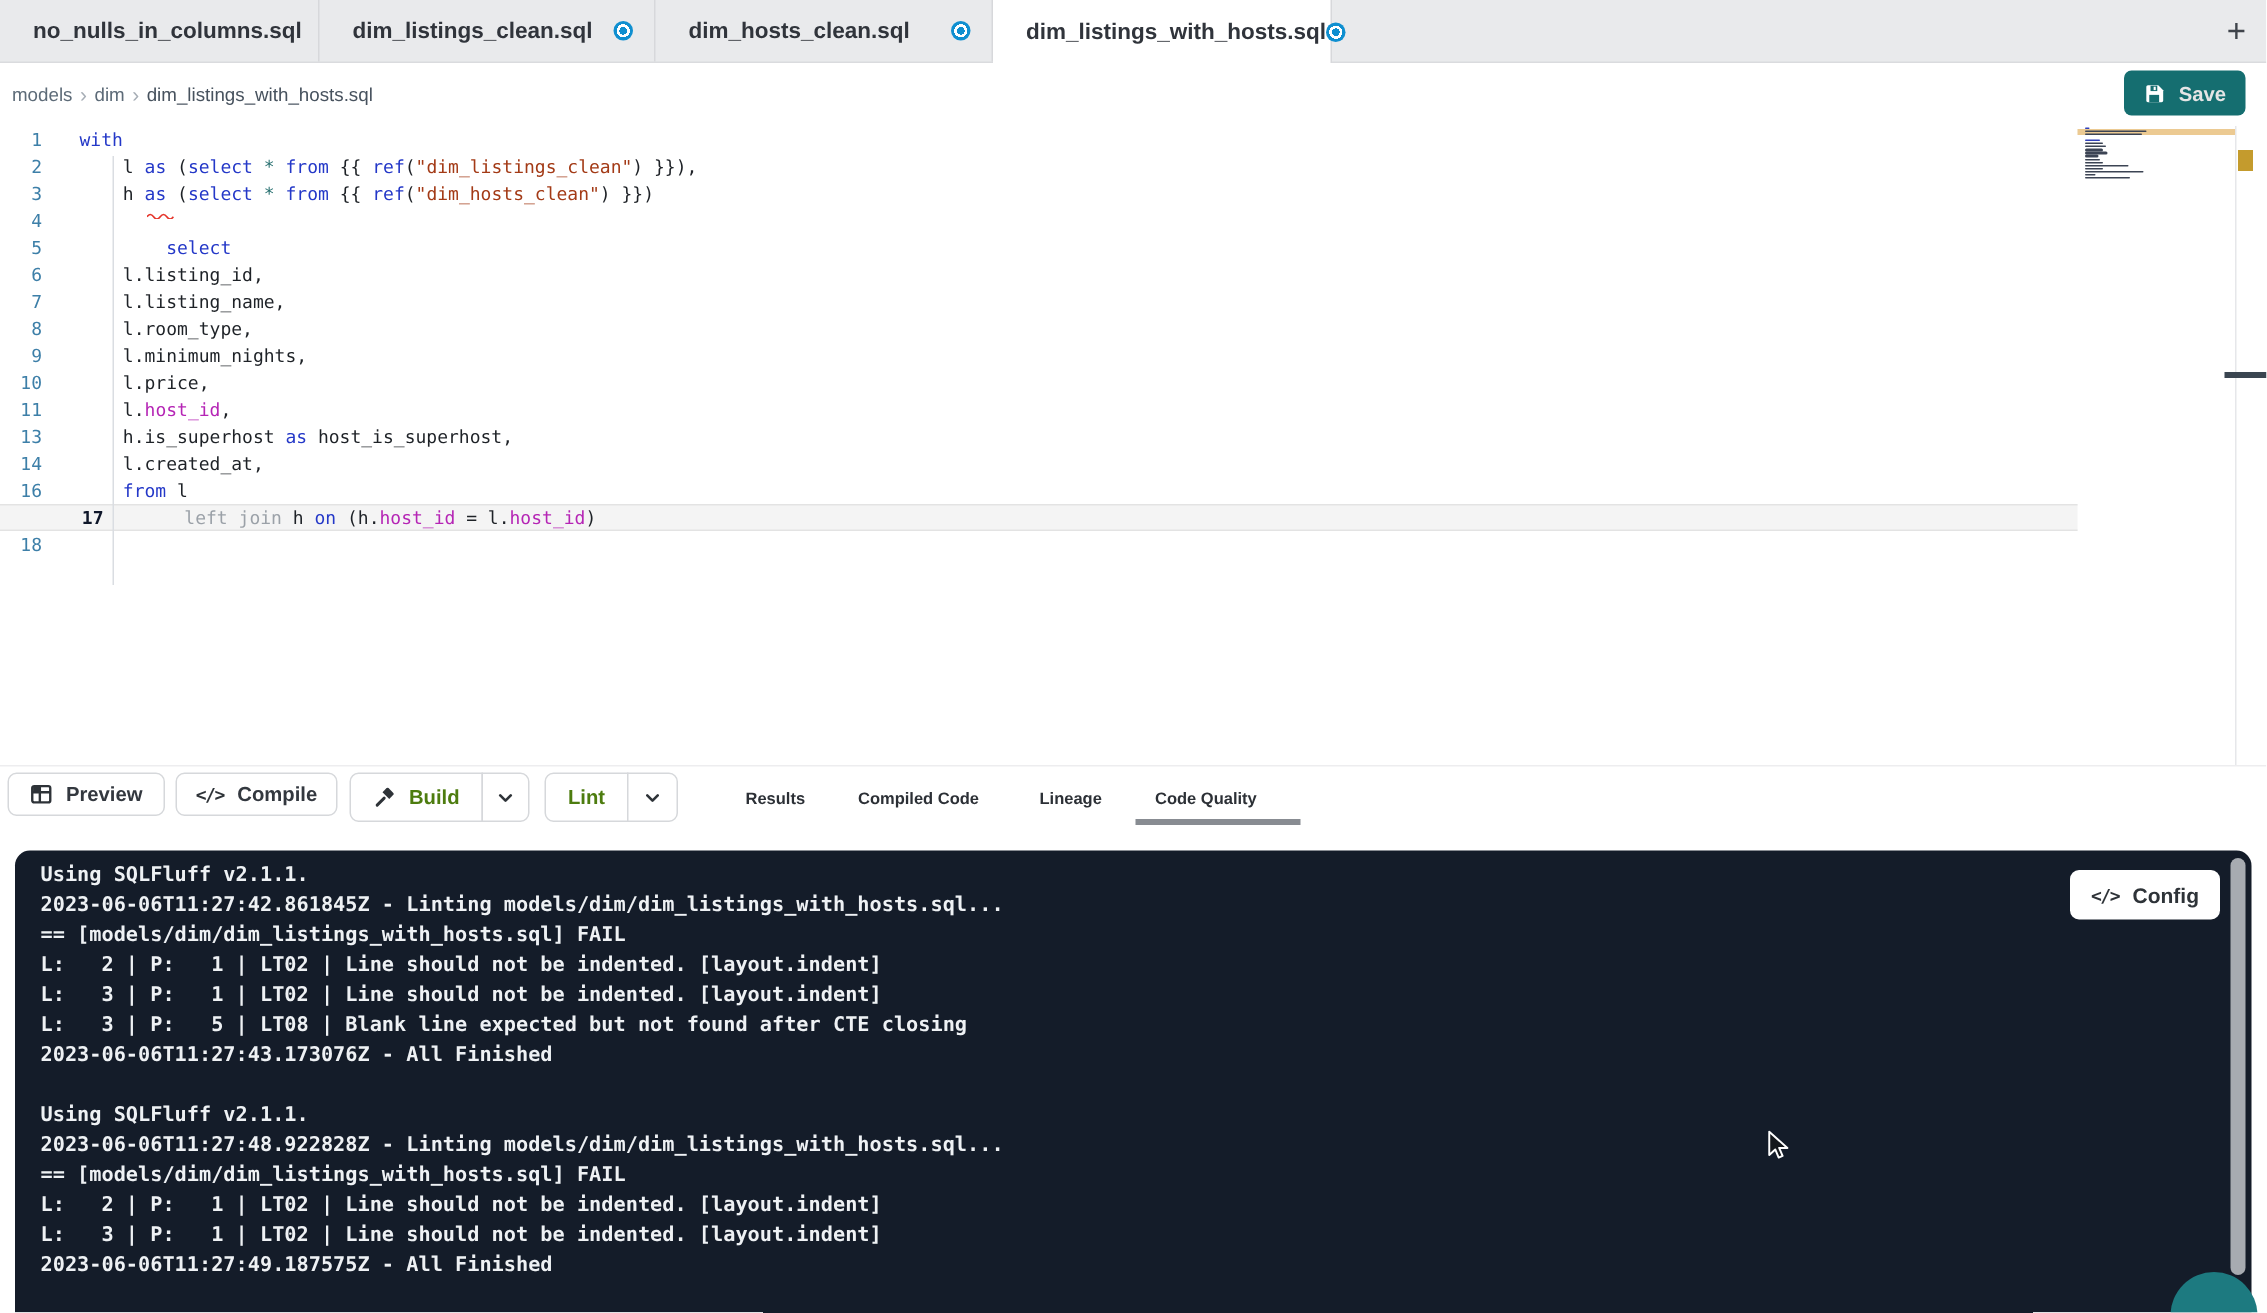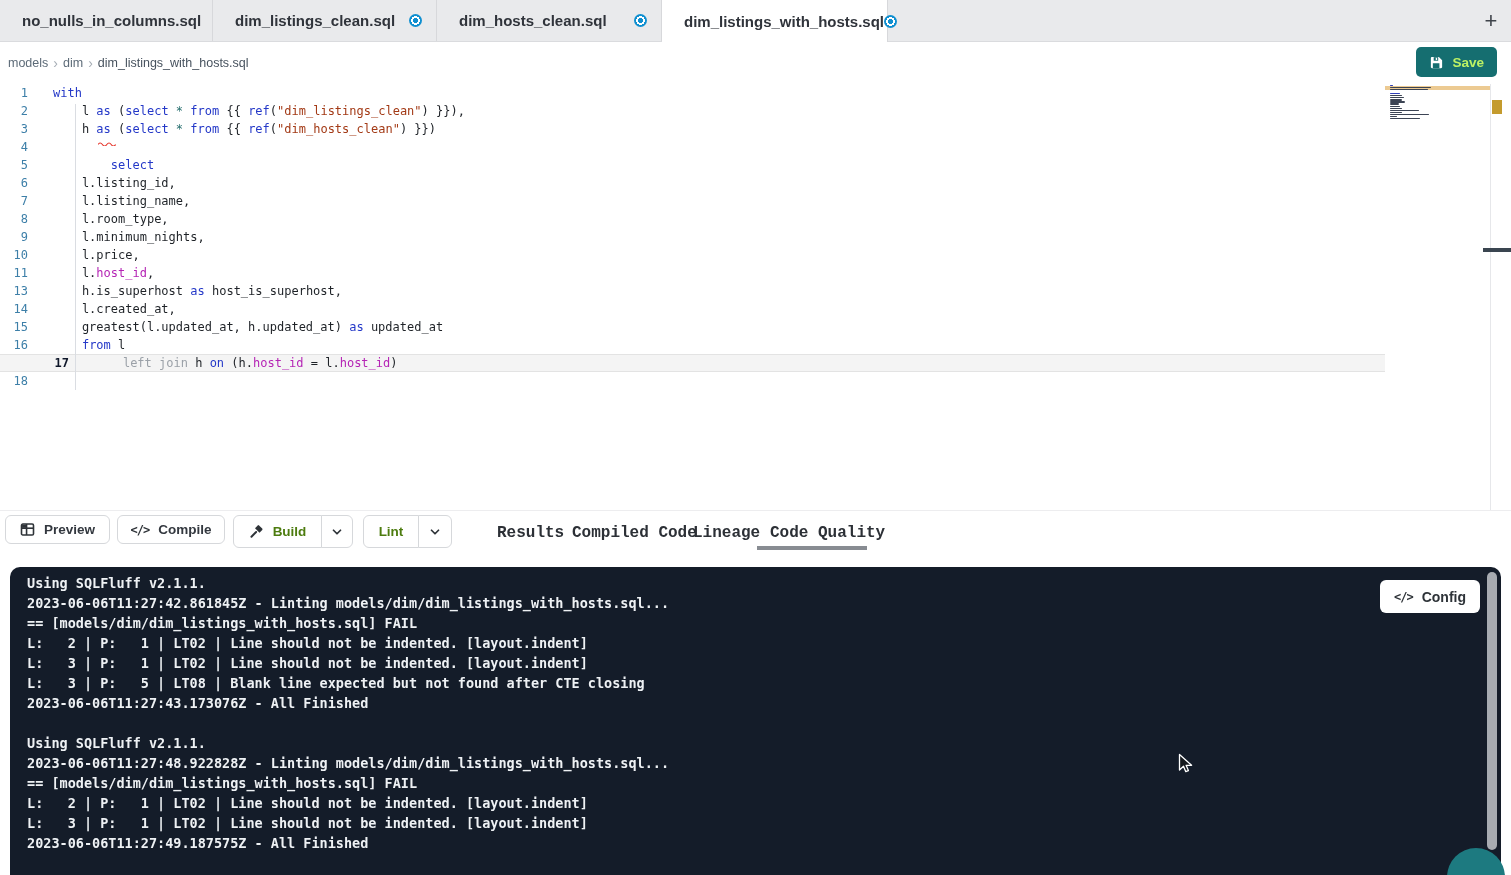--- a/index.html
+++ b/index.html
@@ -20,21 +20,21 @@
         color:#3f444b;display:flex;align-items:center;justify-content:center;cursor:pointer;}
 
   
   .subheader{position:absolute;left:0;top:42px;width:1511px;height:42px;background:#fff;}
   .breadcrumb{position:absolute;left:8px;top:0;height:42px;display:flex;align-items:center;
               font-size:12.5px;color:#5d6b78;gap:5px;}
   .crumb{cursor:pointer;}
   .crumb.last{color:#47525e;}
   .crumb-sep{color:#a7aeb6;font-size:14px;margin-top:-1px;}
   .savebtn{position:absolute;right:14px;top:5px;height:30px;padding:0 13px;background:#156e70;
-           border-radius:5px;display:flex;align-items:center;gap:8px;color:#bef264;font-size:13.5px;
+           border-radius:5px;display:flex;align-items:center;gap:8px;color:#e5e5e5;font-size:13.5px;
            font-weight:600;border:none;cursor:pointer;font-family:inherit;}
 
   
   .editor{position:absolute;left:0;top:84px;width:1511px;height:426px;background:#fff;
           font-family:"DejaVu Sans Mono",monospace;font-size:12px;line-height:18px;}
   .codearea{position:absolute;left:0;top:0;width:1385px;}
   .crow{display:flex;height:18px;}
   .crow.activeln{background:#f4f4f4;box-shadow:inset 0 1px 0 #e3e3e3,inset 0 -1px 0 #e3e3e3;}
   .ln{width:42px;flex:0 0 42px;text-align:right;padding-right:14px;box-sizing:border-box;color:#3d7fa8;}
   .crow.activeln .ln{color:#0f172a;font-weight:bold;margin-left:41px;}
@@ -61,22 +61,22 @@
   .btn{position:absolute;top:4px;height:29px;box-sizing:border-box;border:1px solid #d6d8db;
        border-radius:6px;background:#fff;display:flex;align-items:center;justify-content:center;
        gap:9px;font-size:13.5px;font-weight:600;color:#33383f;font-family:inherit;cursor:pointer;}
   .split{position:absolute;top:4px;display:flex;}
   .split .btnpart{position:static;height:33px;box-sizing:border-box;border:1px solid #d6d8db;
        background:#fff;display:flex;align-items:center;justify-content:center;gap:9px;
        font-size:13.5px;font-weight:600;color:#4d7c0f;font-family:Liberation Sans, sans-serif;cursor:pointer;}
   .split .mainpart{border-radius:6px 0 0 6px;}
   .split .chevpart{border-radius:0 6px 6px 0;margin-left:-1px;}
   .codeglyph{font-family:"DejaVu Sans Mono",monospace;font-size:12px;font-weight:bold;color:#2e3338;letter-spacing:-1px;}
-  .ptab{position:absolute;top:0;height:44px;display:flex;align-items:center;font-size:16px;
-        font-weight:600;color:#2c3036;cursor:pointer;font-family:Liberation Mono, monospace;}
+  .ptab{position:absolute;top:0;height:44px;display:flex;align-items:center;font-size:11px;
+        font-weight:600;color:#2c3036;cursor:pointer;}
   .ptab-underline{position:absolute;left:757px;top:35px;width:110px;height:4px;background:#888c92;}
 
   
   .terminal{position:absolute;left:10px;top:567px;width:1491px;height:308px;background:#141c29;
             border-radius:10px 10px 0 0;overflow:hidden;}
   .termlines{position:absolute;left:17px;top:6px;font-family:"DejaVu Sans Mono",monospace;
              font-size:13.5px;line-height:20px;font-weight:600;color:#eef1f4;}
   .termline{height:20px;white-space:pre;}
   .configbtn{position:absolute;right:21px;top:13px;height:33px;padding:0 14px;background:#fff;
              border:none;border-radius:6px;display:flex;align-items:center;gap:9px;
@@ -178,24 +178,20 @@
           <span class="ln">11</span>
           <span class="codetext"><span class="tk-def">    l.</span><span class="tk-mag">host_id</span><span class="tk-def">,</span></span>
         </div>
         <div class="crow">
           <span class="ln">13</span>
           <span class="codetext"><span class="tk-def">    h.is_superhost </span><span class="tk-kw">as</span><span class="tk-def"> host_is_superhost,</span></span>
         </div>
         <div class="crow">
           <span class="ln">14</span>
           <span class="codetext"><span class="tk-def">    l.created_at,</span></span>
-        </div>
-        <div class="crow">
-          <span class="ln">15</span>
-          <span class="codetext"><span class="tk-def">    greatest(l.updated_at, h.updated_at) </span><span class="tk-kw">as</span><span class="tk-def"> updated_at</span></span>
         </div>
         <div class="crow">
           <span class="ln">16</span>
           <span class="codetext"><span class="tk-def">    </span><span class="tk-kw">from</span><span class="tk-def"> l</span></span>
         </div>
         <div class="crow activeln">
           <span class="ln">17</span>
           <span class="codetext"><span class="tk-def">    </span><span class="tk-gray">left join</span><span class="tk-def"> h </span><span class="tk-kw">on</span><span class="tk-def"> (h.</span><span class="tk-mag">host_id</span><span class="tk-def"> = l.</span><span class="tk-mag">host_id</span><span class="tk-def">)</span></span>
         </div>
         <div class="crow">

